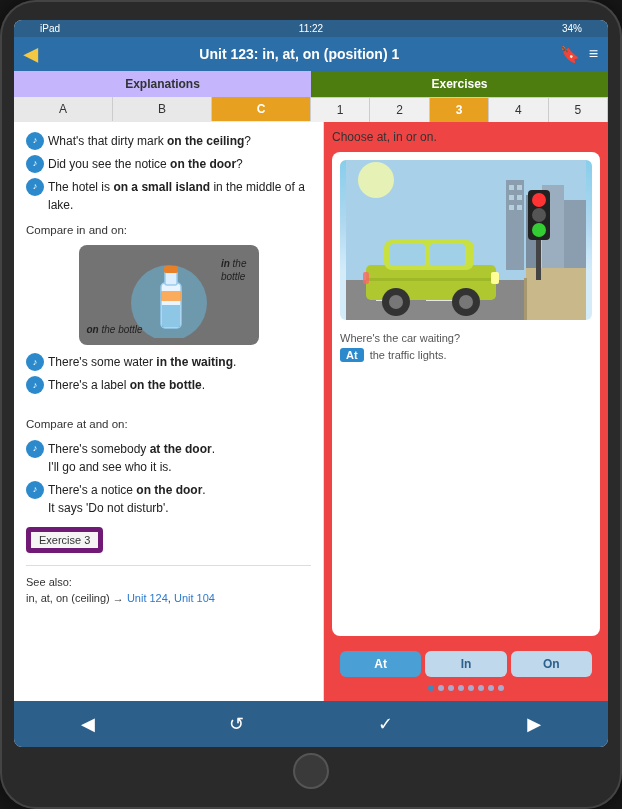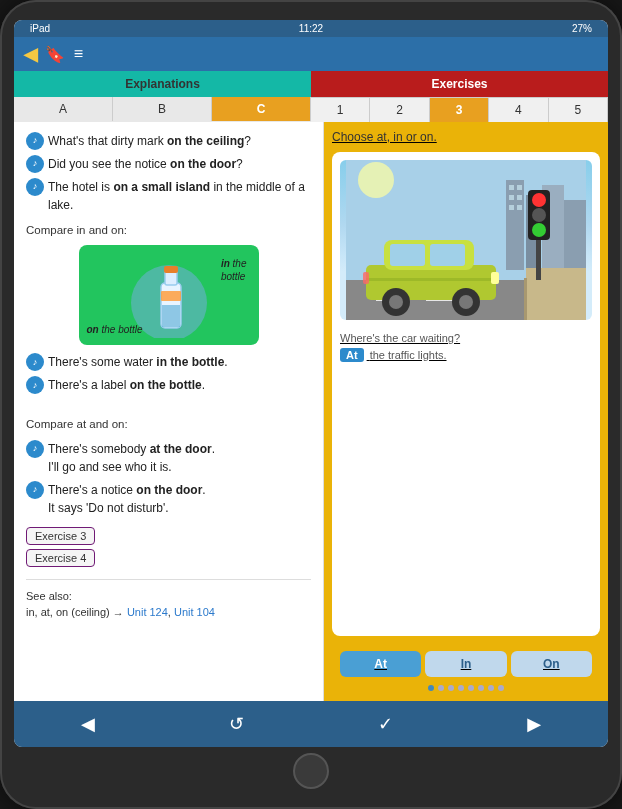--- a/index.html
+++ b/index.html
@@ -28,21 +28,21 @@
       background: #f0f0f0;
       border-radius: 8px;
       overflow: hidden;
       display: flex;
       flex-direction: column;
     }
     .status-bar {
       background: #2c5f8a;
       color: white;
       font-size: 10px;
-      padding: 3px 16px;
+      padding: 3px 26px;
       display: flex;
       justify-content: space-between;
       align-items: center;
     }
     .title-bar {
       background: #2c6fa8;
       color: white;
       display: flex;
       align-items: center;
       padding: 6px 10px;
@@ -73,25 +73,25 @@
       display: flex;
       flex-direction: column;
     }
     .tab-section-label {
       text-align: center;
       padding: 6px;
       font-size: 12px;
       font-weight: 600;
     }
     .tab-section.explanations .tab-section-label {
-      background: #14b8a6;
+      background: #c4b5fd;
       color: #333;
     }
     .tab-section.exercises .tab-section-label {
-      background: #b91c1c;
+      background: #4d7c0f;
       color: white;
     }
     .sub-tabs {
       display: flex;
     }
     .sub-tab {
       flex: 1;
       text-align: center;
       padding: 5px 4px;
       font-size: 12px;
@@ -123,25 +123,24 @@
       background: white;
       padding: 10px 12px;
       overflow-y: auto;
       border-right: 1px solid #ddd;
       font-size: 12px;
       color: #222;
       line-height: 1.5;
     }
     .right-panel {
       flex: 1;
-      background: #eab308;
+      background: #ef4444;
       display: flex;
       flex-direction: column;
       padding: 8px;
-      text-decoration: underline;
     }
     .instruction-text {
       font-size: 12px;
       color: #333;
       margin-bottom: 8px;
     }
     .exercise-card {
       background: white;
       border-radius: 8px;
       padding: 8px;
@@ -252,38 +251,38 @@
     }
     b { font-weight: bold; }
     .compare-label {
       font-size: 11.5px;
       color: #333;
       margin: 8px 0 6px;
     }
     .bottle-diagram {
       width: 180px;
       height: 100px;
-      background: #22c55e;
+      background: #737373;
       border-radius: 8px;
       margin: 0 auto 8px;
       position: relative;
       display: flex;
       align-items: center;
       justify-content: center;
     }
     .bottle-svg {
       width: 100px;
       height: 85px;
     }
     .label-in { position: absolute; right: 15px; top: 10px; font-size: 10px; font-style: italic; color: #222; line-height: 1.3; }
     .label-on { position: absolute; left: 10px; bottom: 10px; font-size: 10px; font-style: italic; color: #222; }
     .section-divider { border: none; border-top: 1px solid #ddd; margin: 8px 0; }
     .exercise-btn {
       display: inline-block;
-      border: 1px solid #701a75;
+      border: 5px solid #701a75;
       border-radius: 4px;
       padding: 2px 8px;
       font-size: 11px;
       color: #333;
       background: #f5f5f5;
       margin-bottom: 4px;
       cursor: pointer;
     }
     .see-also { font-size: 11px; color: #333; margin-top: 6px; }
     .see-also a { color: #2c7acc; text-decoration: none; }
@@ -291,25 +290,26 @@
   </style>
 </head>
 <body>
 
 <div class="ipad-frame">
   <div class="ipad-screen">
 
     <div class="status-bar">
       <span>iPad</span>
       <span>11:22</span>
-      <span>27%</span>
+      <span>34%</span>
     </div>
 
     <div class="title-bar">
       <span class="back-arrow">◀</span>
+      <span class="title">Unit 123: in, at, on (position) 1</span>
       <div class="icons">
         <span>🔖</span>
         <span>≡</span>
       </div>
     </div>
 
     <div class="tabs-row">
       <div class="tab-section explanations">
         <div class="tab-section-label">Explanations</div>
         <div class="sub-tabs">
@@ -365,21 +365,21 @@
             <rect x="43" y="52" width="18" height="22" rx="0 0 4 4" fill="#3399cc" opacity="0.5"></rect>
 
             <rect x="42" y="38" width="20" height="10" fill="#ff9933" opacity="0.8" rx="1"></rect>
           </svg>
           <div class="label-in" style="right:12px;top:12px;font-size:10px;font-style:italic;line-height:1.3;"><b>in</b> the<br>bottle</div>
           <div class="label-on" style="left:8px;bottom:8px;font-size:10px;font-style:italic;"><b>on</b> the bottle</div>
         </div>
 
         <div class="sentence-row">
           <span class="audio-icon">♪</span>
-          <span>There's some water <b>in the bottle</b>.</span>
+          <span>There's some water <b>in the waiting</b>.</span>
         </div>
 
         <div class="sentence-row">
           <span class="audio-icon">♪</span>
           <span>There's a label <b>on the bottle</b>.</span>
         </div>
 
         <div class="compare-label" style="margin-top:22px;">Compare at and on:</div>
 
         <div class="sentence-row">
@@ -387,21 +387,20 @@
           <span>There's somebody <b>at the door</b>.<br>I'll go and see who it is.</span>
         </div>
 
         <div class="sentence-row" style="margin-top:4px;">
           <span class="audio-icon">♪</span>
           <span>There's a notice <b>on the door</b>.<br>It says 'Do not disturb'.</span>
         </div>
 
         <div style="margin-top:10px;">
           <div><button class="exercise-btn">Exercise 3</button></div>
-          <div><button class="exercise-btn">Exercise 4</button></div>
         </div>
 
         <hr class="section-divider">
 
         <div class="see-also">
           <span>See also:</span><br>
           <span class="see-also-links">
             <span>in, at, on (ceiling) → </span>
             <a href="#">Unit 124</a>,
             <a href="#">Unit 104</a>

